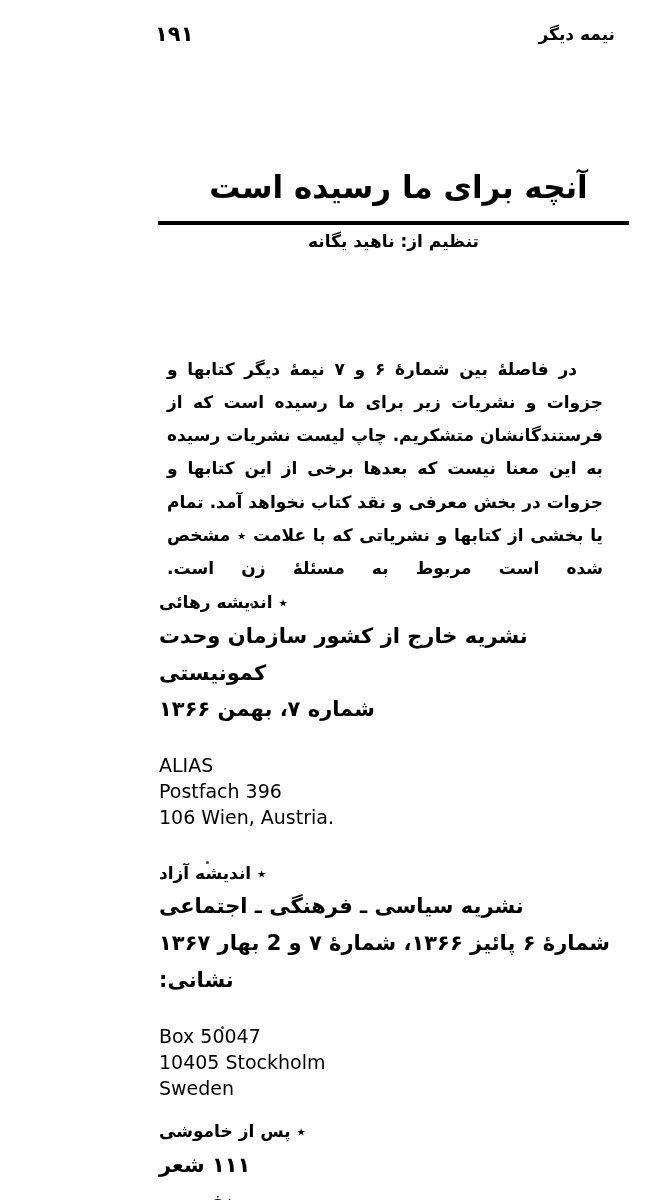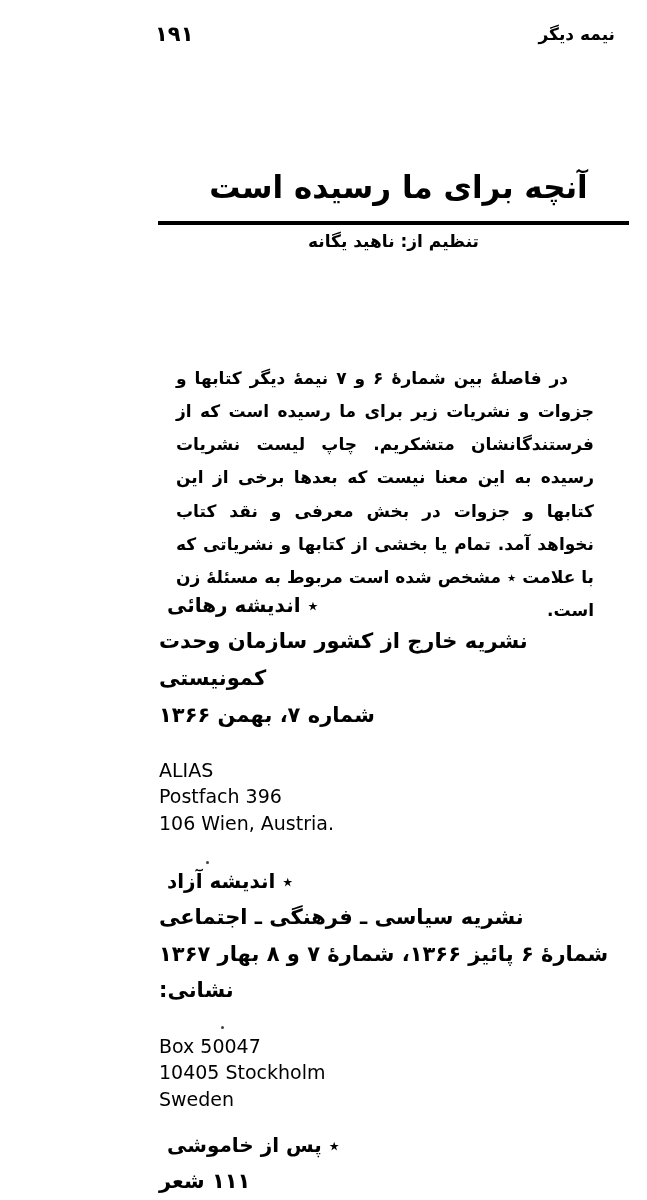--- a/index.html
+++ b/index.html
@@ -85,42 +85,41 @@
     left: 36px;
     right: 36px;
     direction: rtl;
     text-align: justify;
     text-align-last: justify;
     font-size: 17px;
     line-height: 1.95;
     font-weight: bold;
   }
   .intro p {
-    margin: 17px;
+    margin: 8px;
     text-indent: 26px;
   }
 
   
   .entries {
     position: absolute;
     top: 588px;
     left: 36px;
     right: 36px;
     direction: rtl;
   }
   .entry {
     margin-bottom: 6px;
   }
   .entry-head {
     text-align: left;
-    font-size: 20px;
+    font-size: 17px;
     font-weight: bold;
     line-height: 1.75;
     direction: rtl;
-    margin-left: 8px;
   }
   .entry-line {
     text-align: left;
     font-size: 21px;
     font-weight: bold;
     line-height: 1.75;
     direction: rtl;
   }
   .addr {
     direction: ltr;
@@ -177,21 +176,21 @@
         <div>Postfach 396</div>
         <div>106 Wien, Austria.</div>
       </div>
     </div>
 
     <div class="gap-sm"></div>
 
     <div class="entry">
       <div class="entry-head">٭ اندیشه آزاد</div>
       <div class="entry-line">نشریه سیاسی ـ فرهنگی ـ اجتماعی</div>
-      <div class="entry-line">شمارهٔ ۶ پائیز ۱۳۶۶، شمارهٔ ۷ و ۸ بهار ۱۳۶۷</div>
+      <div class="entry-line">شمارهٔ ۶ پائیز ۱۳۶۶، شمارهٔ ۷ و 2 بهار ۱۳۶۷</div>
       <div class="entry-line">نشانی:</div>
       <div class="addr">
         <div>Box 50047</div>
         <div>10405 Stockholm</div>
         <div>Sweden</div>
       </div>
     </div>
 
     <div class="entry">
       <div class="entry-head">٭ پس از خاموشی</div>

